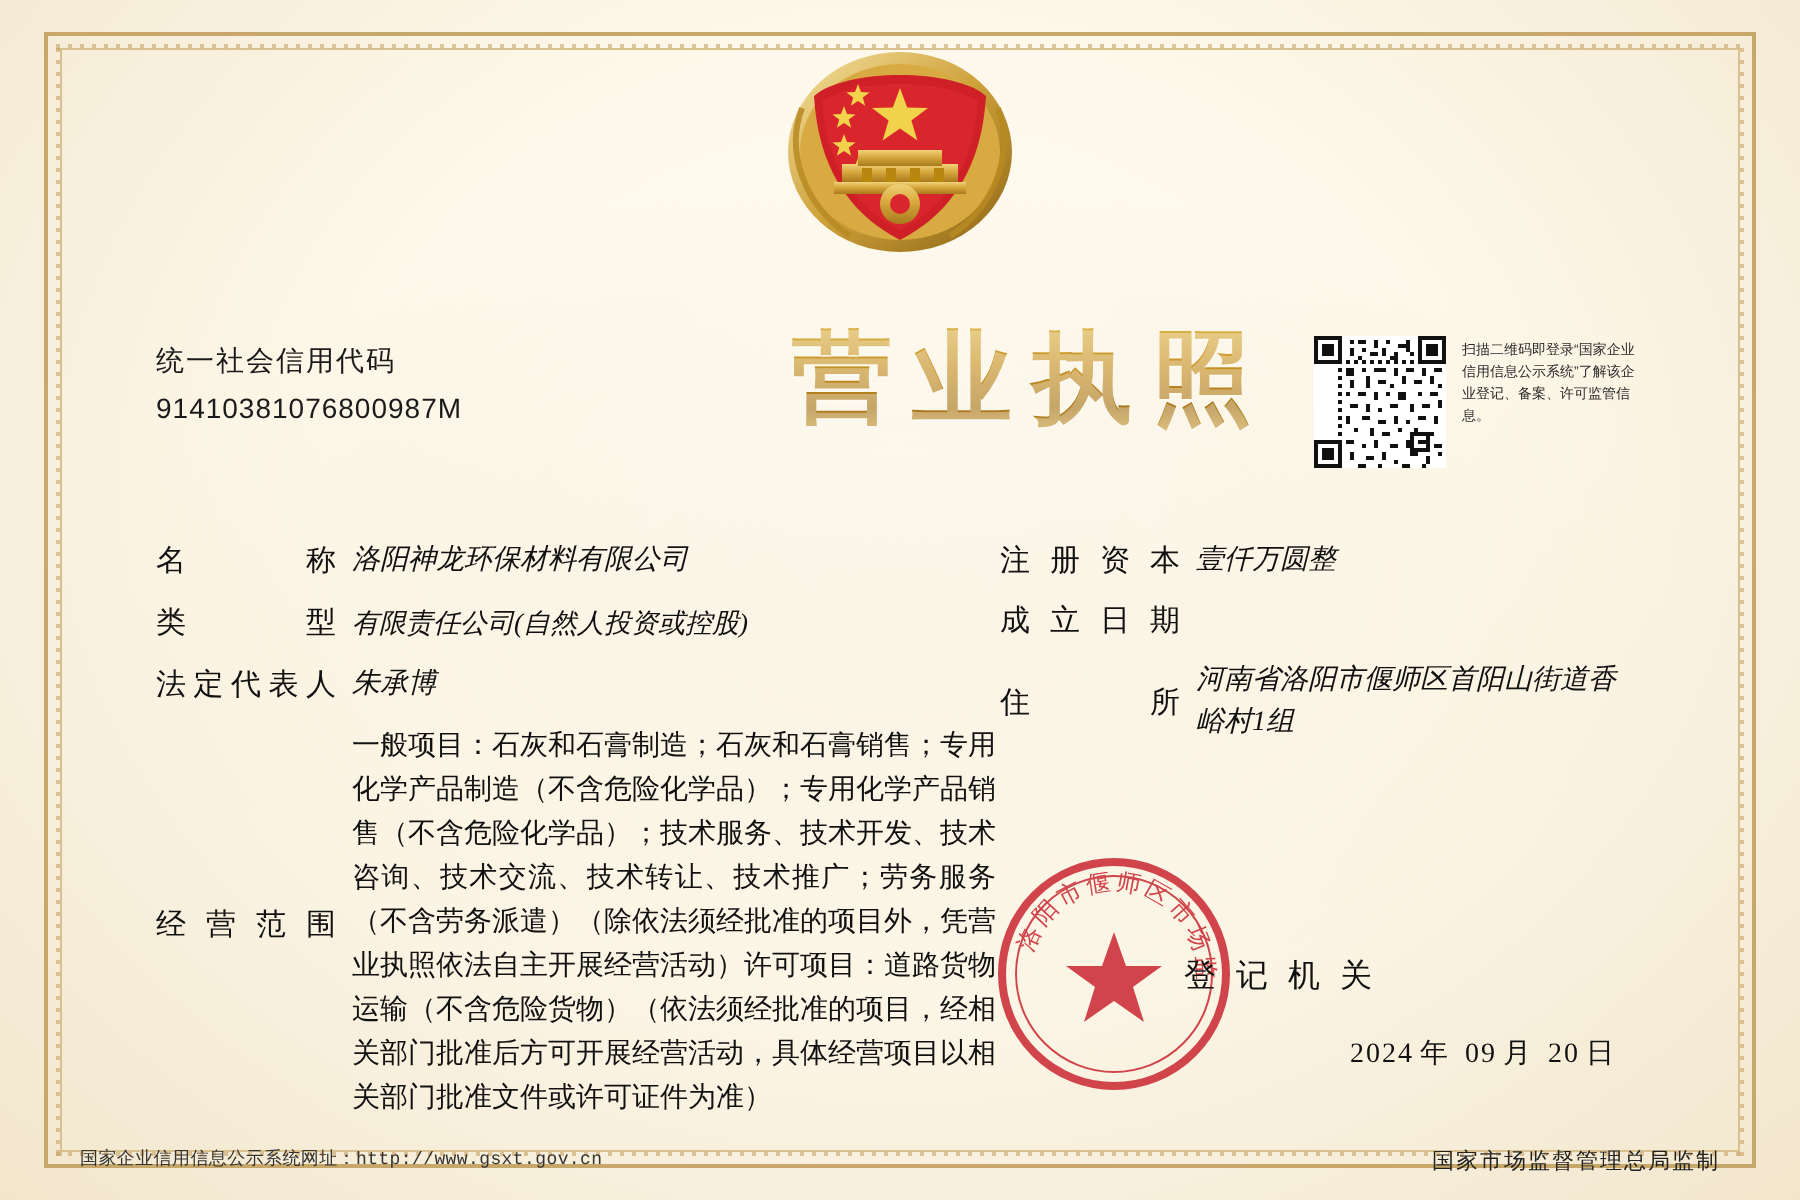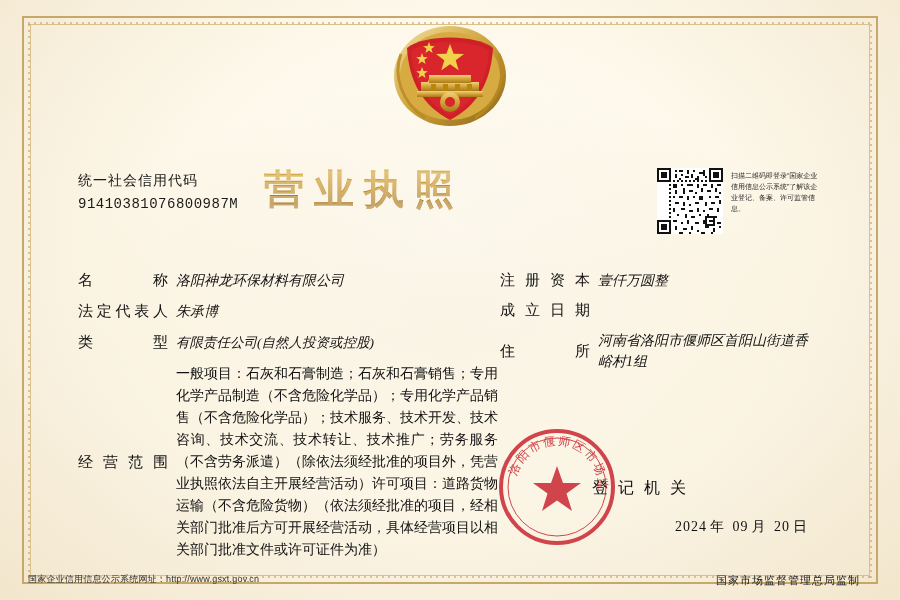--- a/index.html
+++ b/index.html
@@ -67,24 +67,24 @@
     margin-left: -65px;
   }
   .emblem svg { display:block; width:130px; height:118px; }
 
   
   .title {
     position: absolute;
     left: 264px;
     top: 152px;
     width: 372px;
-    text-align: left;
+    text-align: right;
     font-family: "DejaVu Serif", "Liberation Serif", serif;
     font-weight: bold;
-    font-size: 40px;
+    font-size: 50px;
     letter-spacing: 10px;
     line-height: 74px;
     color: #c79a2e;
     background: linear-gradient(180deg, #e8c760 0%, #c79224 42%, #a8761a 70%, #e0bb55 100%);
     -webkit-background-clip: text;
     background-clip: text;
     color: transparent;
     text-shadow: 0 1px 0 rgba(255,255,255,0.35);
     white-space: nowrap;
   }
@@ -97,21 +97,21 @@
     width: 200px;
   }
   .credit-code .cc-label {
     font-size: 14px;
     color: #1a1a1a;
     letter-spacing: 1px;
     margin-bottom: 6px;
     white-space: nowrap;
   }
   .credit-code .cc-value {
-    font-family: Liberation Mono, monospace;
+    font-family: Liberation Sans, sans-serif;
     font-size: 14px;
     color: #1a1a1a;
     letter-spacing: 0.5px;
     white-space: nowrap;
   }
 
   
   .qr-block {
     position: absolute;
     right: 78px;
@@ -210,25 +210,25 @@
     top: 426px;
     width: 122px;
     height: 122px;
     opacity: 0.82;
   }
   .seal svg { width: 122px; height: 122px; display: block; }
 
   
   .bottom-left {
     position: absolute;
-    left: 28px;
+    left: 40px;
     bottom: 14px;
     font-size: 9px;
     color: #333;
-    font-family: Liberation Sans, sans-serif;
+    font-family: Liberation Mono, monospace;
     letter-spacing: 0.2px;
   }
   .bottom-right {
     position: absolute;
     right: 40px;
     bottom: 12px;
     font-size: 11px;
     color: #222;
     letter-spacing: 1px;
   }
@@ -427,26 +427,26 @@
     </div>
     <div class="qr-note">扫描二维码即登录“国家企业信用信息公示系统”了解该企业登记、备案、许可监管信息。</div>
   </div>
 
   <div class="fields-left">
     <div class="row">
       <div class="lab spread">名　　称</div>
       <div class="val">洛阳神龙环保材料有限公司</div>
     </div>
     <div class="row">
+      <div class="lab spread">类　　型</div>
+      <div class="val small">有限责任公司(自然人投资或控股)</div>
+    </div>
+    <div class="row">
       <div class="lab spread">法定代表人</div>
       <div class="val">朱承博</div>
-    </div>
-    <div class="row">
-      <div class="lab spread">类　　型</div>
-      <div class="val small">有限责任公司(自然人投资或控股)</div>
     </div>
     <div class="row">
       <div class="lab spread">经 营 范 围</div>
       <div class="scope-val">一般项目：石灰和石膏制造；石灰和石膏销售；专用化学产品制造（不含危险化学品）；专用化学产品销售（不含危险化学品）；技术服务、技术开发、技术咨询、技术交流、技术转让、技术推广；劳务服务（不含劳务派遣）（除依法须经批准的项目外，凭营业执照依法自主开展经营活动）许可项目：道路货物运输（不含危险货物）（依法须经批准的项目，经相关部门批准后方可开展经营活动，具体经营项目以相关部门批准文件或许可证件为准）</div>
     </div>
   </div>
 
   <div class="fields-right">
     <div class="row">
       <div class="lab spread">注 册 资 本</div>

